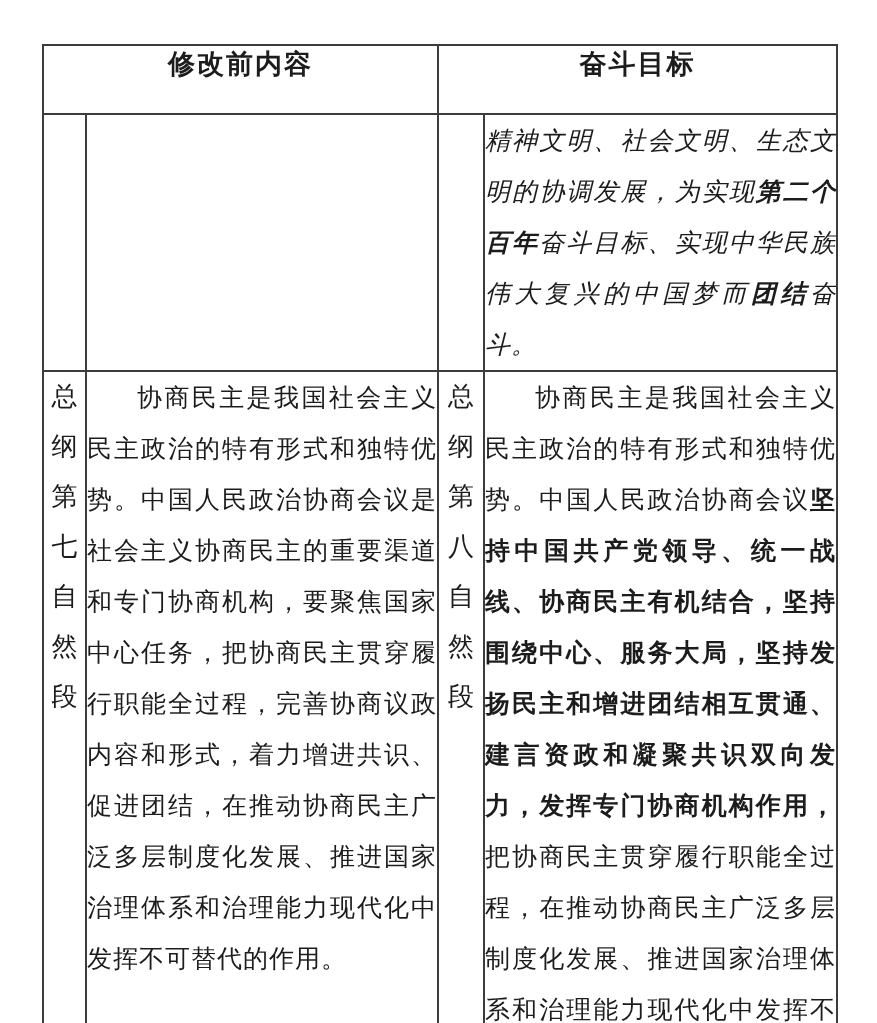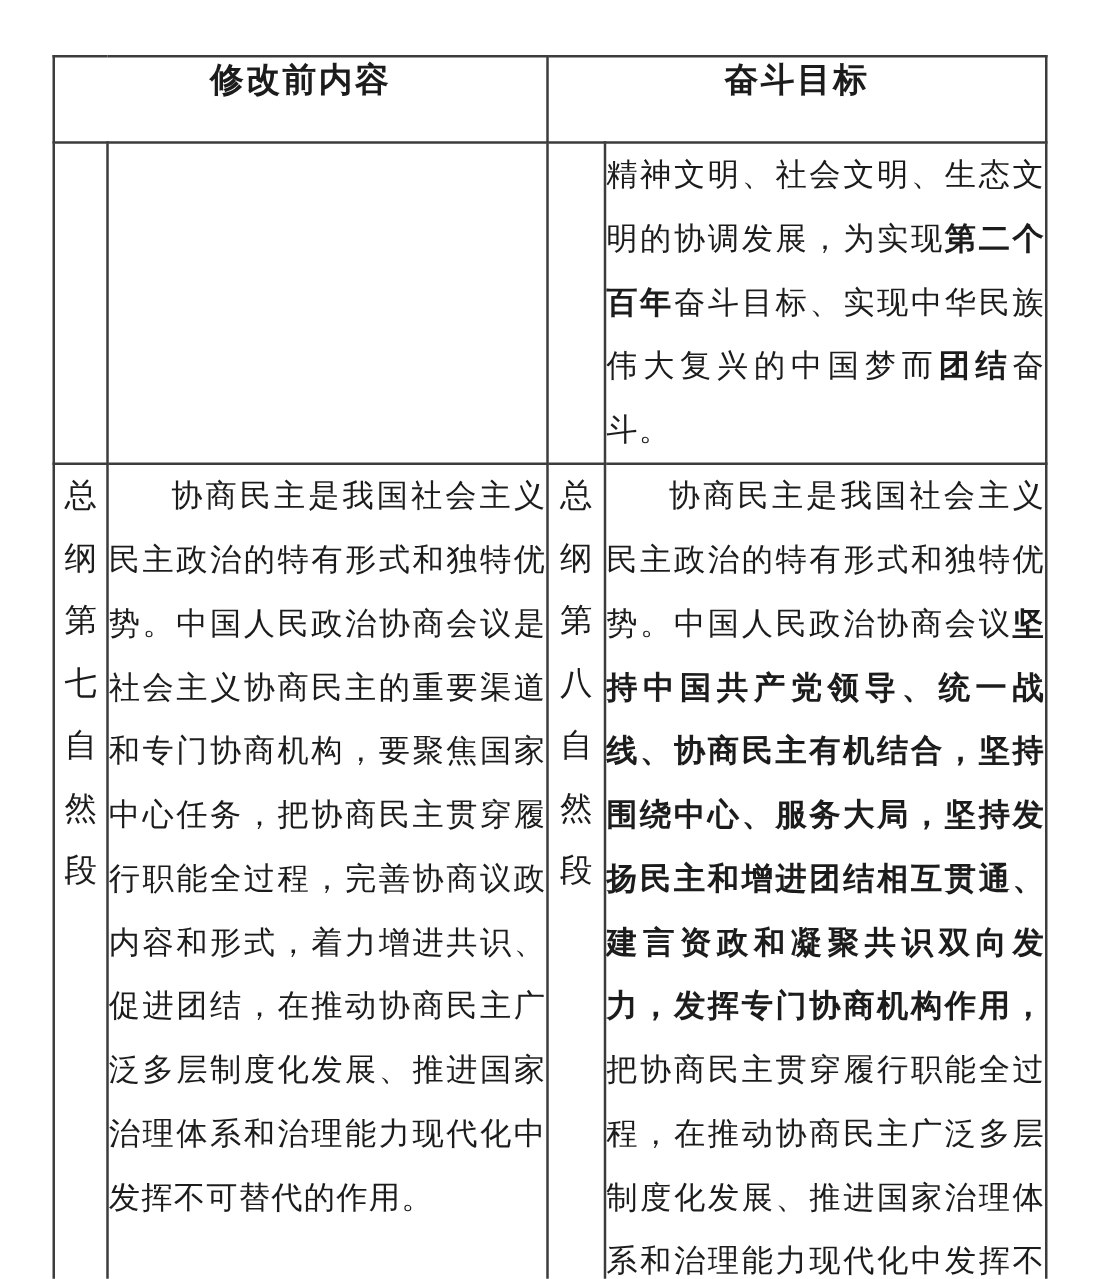--- a/index.html
+++ b/index.html
@@ -21,21 +21,21 @@
     border-collapse:collapse;
     table-layout:fixed;
   }
   table.cmp th, table.cmp td{
     border:2px solid var(--border-color);
     padding:0;
     vertical-align:top;
     overflow:hidden;
   }
   tr.header-row{height:69px;}
-  tr.row-a{height:205px;}
+  tr.row-a{height:205px;font-style:italic;}
   tr.row-b{height:671px;}
   th.header-cell{
     font-family:"Liberation Sans","DejaVu Sans",sans-serif;
     font-weight:700;
     font-size:27px;
     letter-spacing:2px;
     text-align:center;
     vertical-align:middle;
     color:var(--text-color);
   }

